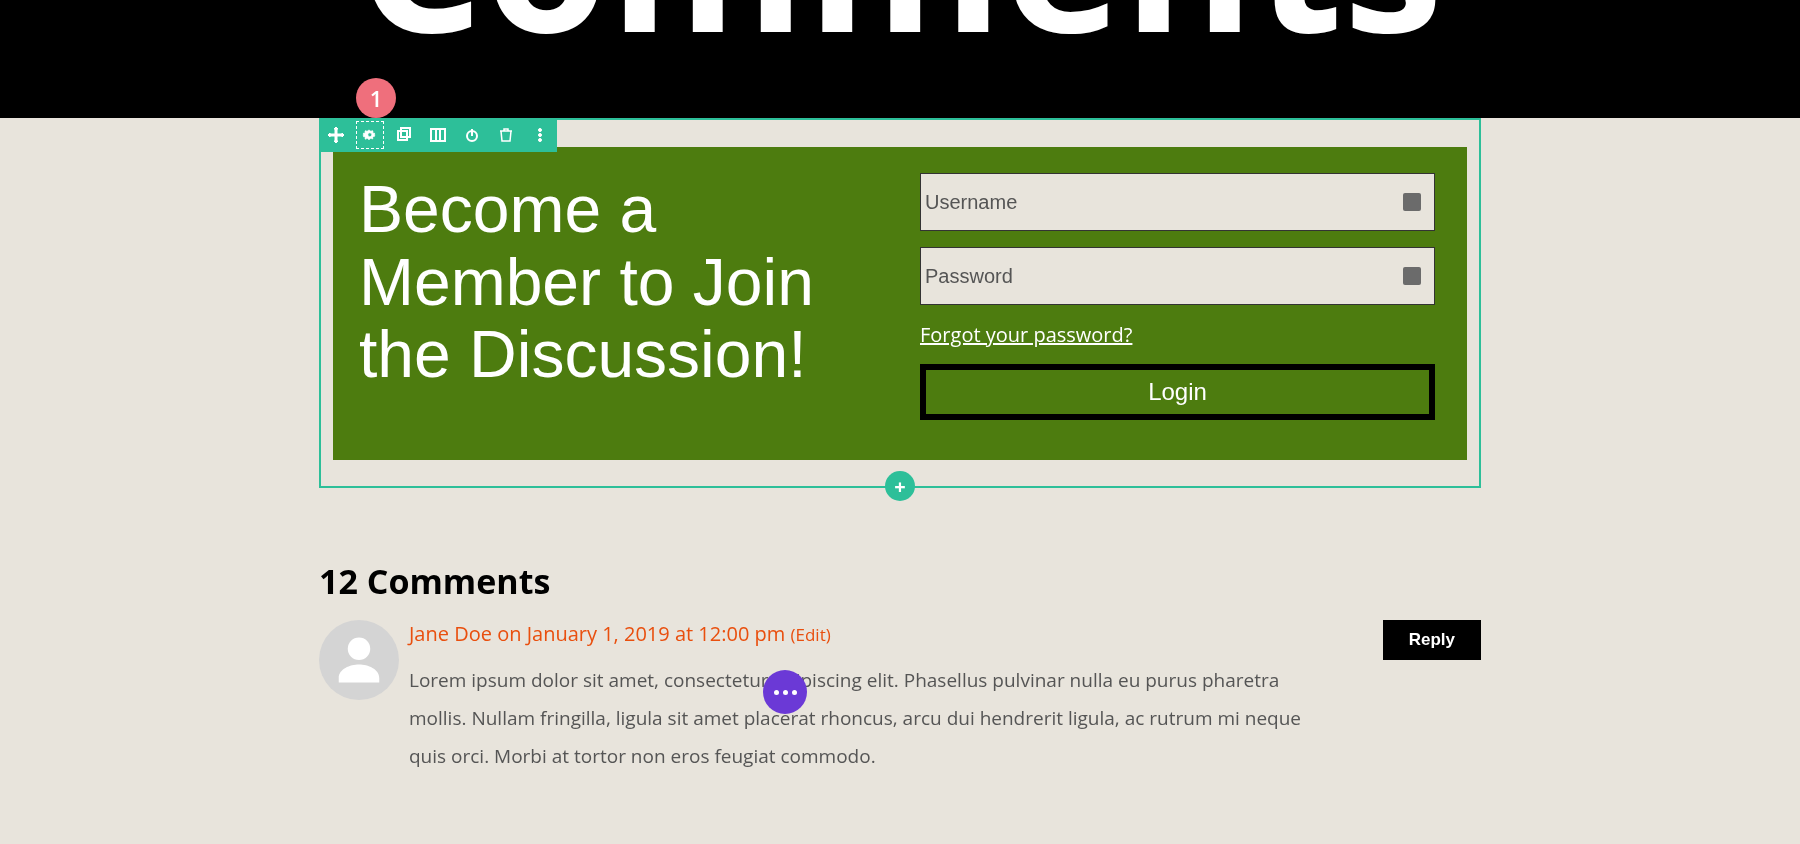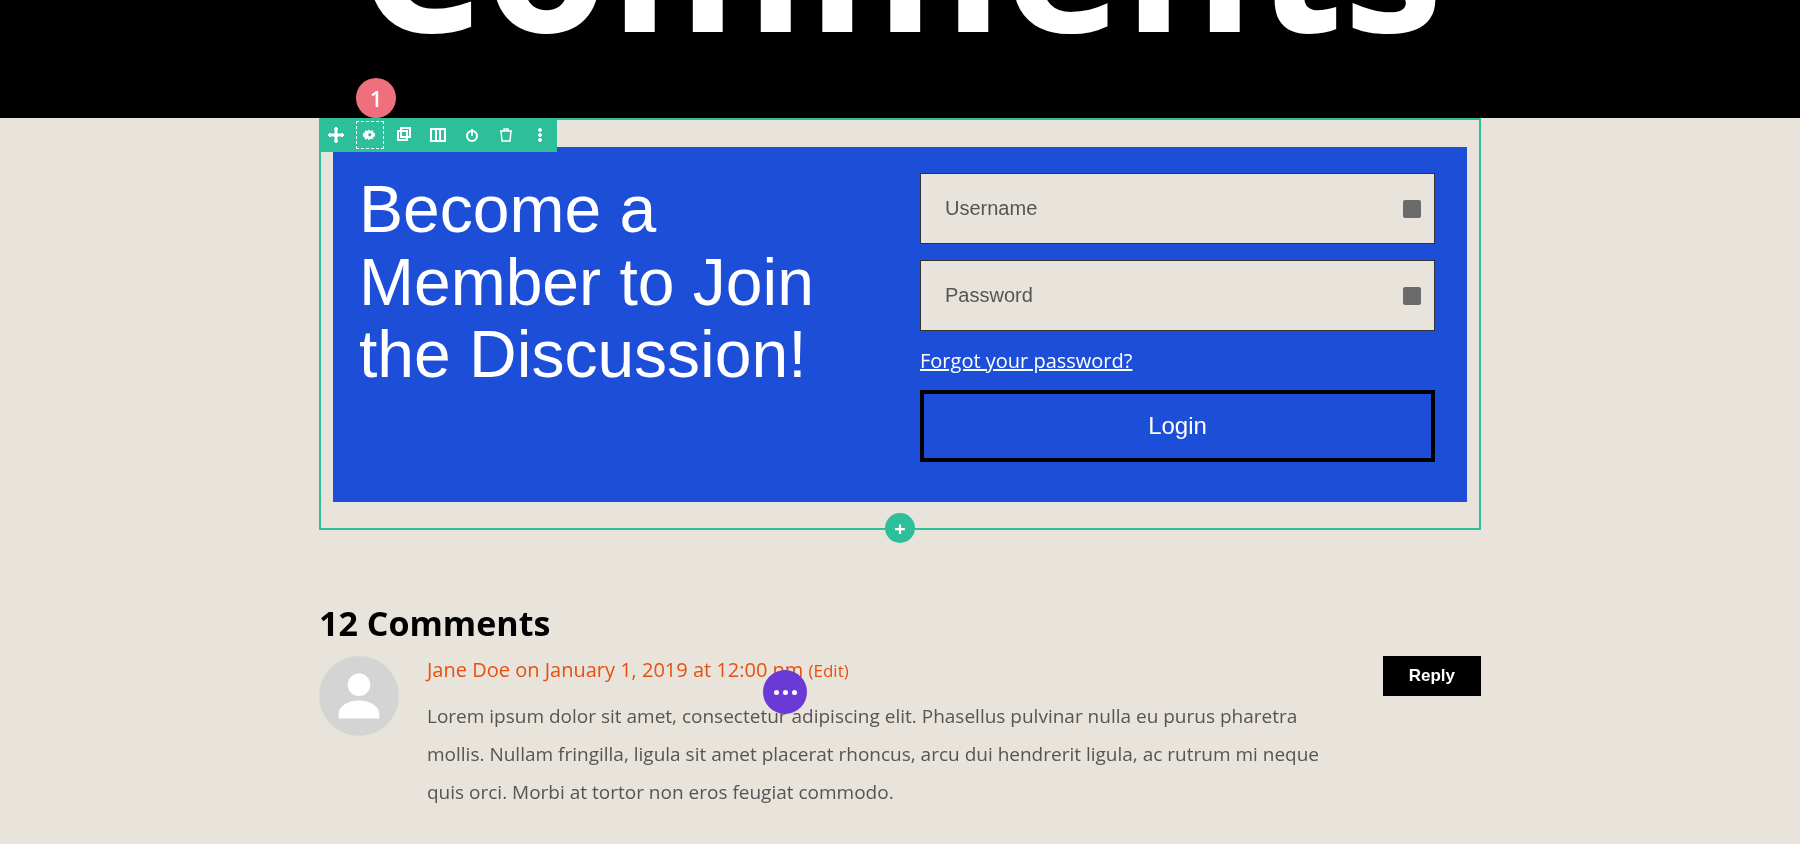--- a/index.html
+++ b/index.html
@@ -7,34 +7,34 @@
 .hero{background:#000;height:118px;width:100%;position:relative}
 .hero-title{color:#fff;font-size:200px;font-weight:700;text-align:center;line-height:1;position:absolute;left:0;right:0;top:-145px;letter-spacing:1px}
 .content-wrap{position:relative;margin:0 auto;width:1162px}
 .marker-badge{position:absolute;top:-40px;left:37px;width:40px;height:40px;border-radius:50%;background:#ef6f7c;color:#fff;display:flex;align-items:center;justify-content:center;font-size:22px;font-weight:600;z-index:5}
 .section-module{border:2px solid #2dbf99;position:relative;padding:12px 12px 26px;background:transparent}
 .toolbar{position:absolute;top:-2px;left:-2px;background:#2dbf99;display:flex;height:34px;z-index:4}
 .toolbar button{width:34px;height:34px;background:none;border:none;color:#fff;display:flex;align-items:center;justify-content:center;cursor:pointer}
 .toolbar button.sel{outline:1px dashed #fff;outline-offset:-4px}
 .toolbar svg{width:16px;height:16px;fill:#fff;stroke:#fff}
 .module-inner{height:15px;background:#e8e4dc;margin-bottom:0}
-.orange-block{background:#1d4ed8;padding:26px 26px 40px;display:flex;gap:40px;margin-top:0}
+.orange-block{background:#4d7c0f;padding:26px 26px 40px;display:flex;gap:40px;margin-top:0}
 .block-left{flex:1;color:#fff}
 .block-left h2{font-size:66px;font-weight:500;line-height:1.1;font-family:Helvetica,Arial,sans-serif}
 .block-right{flex:1;display:flex;flex-direction:column;gap:16px;padding:0 6px}
-.text-input{height:71px;background:#e8e4dc;border:1px solid #333;padding:0 24px;font-size:20px;color:#333;width:100%}
+.text-input{height:58px;background:#e8e4dc;border:1px solid #333;padding:0 4px;font-size:20px;color:#333;width:100%}
 .text-input::placeholder{color:#555}
 .input-wrap{position:relative}
 .input-icon{position:absolute;right:14px;top:50%;transform:translateY(-50%);width:18px;height:18px;background:#6b6b6b;border-radius:2px}
 .forgot{color:#fff;font-size:20px;text-decoration:underline;align-self:flex-start}
-.login-btn{height:72px;border:4px solid #000000;background:transparent;color:#fff;font-size:24px;cursor:pointer}
+.login-btn{height:56px;border:6px solid #000000;background:transparent;color:#fff;font-size:24px;cursor:pointer}
 .add-row{position:absolute;bottom:-15px;left:50%;transform:translateX(-50%);width:30px;height:30px;border-radius:50%;background:#2dbf99;color:#fff;display:flex;align-items:center;justify-content:center;font-size:20px;font-weight:700;cursor:pointer}
 .comments-area{width:1162px;margin:70px auto 0}
 .comments-title{font-size:34px;font-weight:700;color:#000}
-.comment{display:flex;gap:28px;margin-top:10px}
+.comment{display:flex;gap:10px;margin-top:16px}
 .avatar{width:80px;height:80px;border-radius:50%;background:#d4d4d4;display:flex;align-items:center;justify-content:center;flex-shrink:0}
 .avatar svg{width:54px;height:54px;fill:#fff}
 .comment-body{flex:1}
 .comment-meta{font-size:20px;color:#e94f0e;font-weight:500}
 .comment-meta a{color:#e94f0e;text-decoration:none}
 .edit-link{color:#557a9a;font-size:17px}
 .edit-link::before{content:"("}
 .edit-link::after{content:")"}
 .comment-text{font-size:19px;color:#555;line-height:2;margin-top:14px;max-width:925px}
 .reply-btn{background:#000;color:#fff;border:none;padding:10px 26px;font-size:17px;font-weight:700;cursor:pointer;align-self:flex-start}

